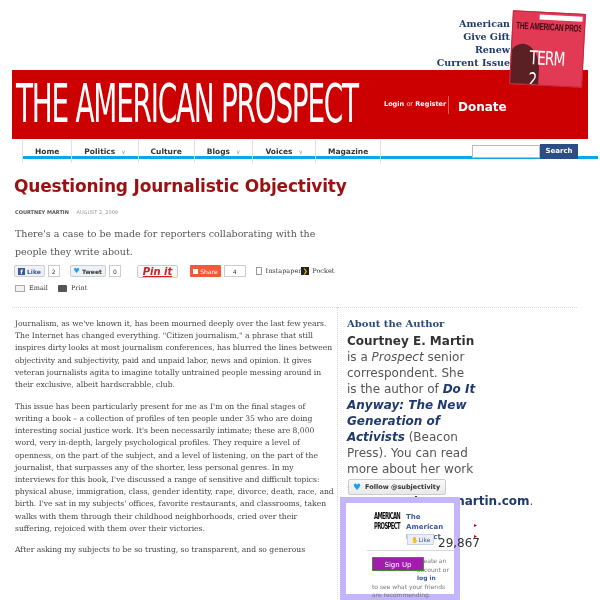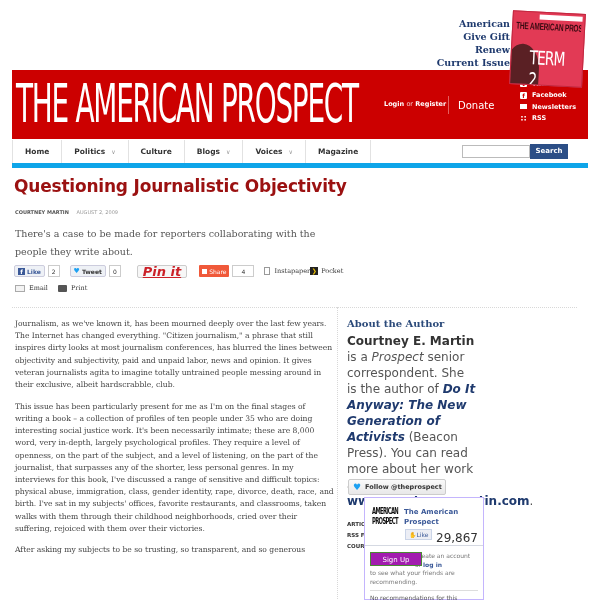--- a/index.html
+++ b/index.html
@@ -20,29 +20,29 @@
   .cover .face { position: absolute; bottom: -10px; left: -6px; width: 34px; height: 50px; border-radius: 50% 50% 0 0; background: #5a2024; }
 
   
   .masthead { position: absolute; top: 70px; left: 12px; width: 576px; height: 69px; background: #cc0000; z-index: 2; }
   .logo { position: absolute; top: 6px; left: 4px; width: 330px; font-family: "Liberation Sans Narrow","DejaVu Sans Condensed","Liberation Sans", sans-serif;
     font-size: 50px; line-height: 56px; color: #fff; letter-spacing: -2px; transform: scaleX(0.62); transform-origin: left top; white-space: nowrap; }
   .logo span { display: inline-block; transform: scaleY(1.05); }
   .acct { position: absolute; top: 30px; left: 372px; font-family: "DejaVu Sans", sans-serif; font-size: 6.5px; color: #fff; font-weight: bold; }
   .acct .or { font-weight: normal; color: #f3c8c8; }
   .acct-sep { position: absolute; top: 26px; left: 436px; width: 1px; height: 18px; background: #e46060; }
-  .donate { position: absolute; top: 30px; left: 446px; font-family: "DejaVu Sans", sans-serif; font-size: 10px; color: #fff; font-weight: normal; }
+  .donate { position: absolute; top: 30px; left: 446px; font-family: "DejaVu Sans", sans-serif; font-size: 12px; color: #fff; font-weight: bold; }
   .social { position: absolute; top: 8px; left: 508px; font-family: "DejaVu Sans", sans-serif; font-size: 6.5px; font-weight: bold; color: #fff; }
   .social li { list-style: none; height: 11.5px; display: flex; align-items: center; }
   .social .ic { width: 7px; height: 7px; background: #fff; color: #cc0000; font-size: 6px; line-height: 7px; text-align: center; margin-right: 5px; border-radius: 1px; font-weight: bold; }
   .social .ic.mail { height: 5px; border-radius: 0; }
   .social .ic.rss { background: transparent; color: #fff; font-size: 8px; }
 
   
-  .nav { position: absolute; top: 140px; left: 12px; width: 576px; height: 28px; border-bottom: 5px solid #0ea5e9; }
+  .nav { position: absolute; top: 140px; left: 22px; width: 576px; height: 19px; border-bottom: 3px solid #0ea5e9; }
   .nav ul { display: flex; height: 23px; }
   .nav li { list-style: none; height: 23px; border-left: 1px solid #e2e2e2; padding: 0 12px; display: flex; align-items: center;
     font-family: "DejaVu Sans", sans-serif; font-weight: bold; font-size: 7.5px; color: #333; }
   .nav li:last-child { border-right: 1px solid #e2e2e2; }
   .nav li .chev { font-weight: normal; color: #999; margin-left: 6px; font-size: 6px; }
   .search-input { position: absolute; top: 5px; left: 450px; width: 68px; height: 13px; border: 1px solid #bbb; background: #fff; }
   .search-btn { position: absolute; top: 4px; left: 518px; width: 38px; height: 15px; background: #2b4e86; color: #fff;
     font-family: "DejaVu Sans", sans-serif; font-weight: bold; font-size: 7px; border: none; text-align: center; line-height: 15px; }
 
   
@@ -53,21 +53,21 @@
   .byline .date { color: #999; }
   .dek { position: absolute; top: 225px; left: 15px; width: 320px; font-size: 9.5px; line-height: 18px; color: #555; }
 
   
   .share { position: absolute; top: 264px; left: 14px; height: 14px; display: flex; align-items: center; font-family: "DejaVu Sans", sans-serif; }
   .btn-mini { height: 12px; border: 1px solid #ccd; border-radius: 2px; background: #eef1f6; font-size: 6px; color: #3b5998; padding: 0 3px;
     display: flex; align-items: center; font-weight: bold; }
   .count { height: 12px; border: 1px solid #ccc; font-size: 6px; color: #333; padding: 0 3px; display: flex; align-items: center; margin-left: 3px; background: #fff; }
   .fb-sq { width: 7px; height: 7px; background: #3b5998; color: #fff; font-size: 6px; line-height: 7px; text-align: center; margin-right: 2px; }
   .tw-b { color: #1da1f2; margin-right: 2px; font-size: 7px; }
-  .pin { height: 13px; border: 1px solid #ccc; border-radius: 2px; background: #f7f7f7; color: #cb2027; font-size: 13px; font-weight: bold;
+  .pin { height: 13px; border: 1px solid #ccc; border-radius: 2px; background: #f7f7f7; color: #cb2027; font-size: 10px; font-weight: bold;
     padding: 0 5px; display: flex; align-items: center; font-style: italic; text-decoration: underline; }
   .sharebtn { height: 12px; background: #f0593a; color: #fff; font-size: 6px; padding: 0 3px; display: flex; align-items: center; border-radius: 1px; }
   .sharebtn .sq { width: 5px; height: 5px; background: #fff; margin-right: 2px; }
   .count.big { width: 22px; justify-content: center; }
   .textlink { font-family: "DejaVu Serif", serif; font-size: 6.5px; color: #333; display: flex; align-items: flex-end; }
   .doc-ic { width: 6px; height: 8px; border: 1px solid #999; margin-right: 4px; background: #fff; }
   .pocket-ic { width: 8px; height: 8px; background: #222; color: #f2c500; font-size: 6px; line-height: 8px; text-align: center; margin-right: 3px; }
   .util { position: absolute; top: 284px; left: 15px; display: flex; align-items: center; font-size: 6.5px; }
   .env-ic { width: 10px; height: 7px; border: 1px solid #aaa; background: #f3f3f3; margin-right: 4px; }
   .print-ic { width: 9px; height: 7px; background: #555; margin-right: 4px; border-radius: 1px; }
@@ -89,21 +89,21 @@
   .about-t .url { font-weight: bold; color: #1f3a6e; }
   .side-links { margin-top: 10px; font-size: 5.5px; font-weight: bold; color: #333; line-height: 11px; }
   .side-links div { display: flex; justify-content: space-between; }
   .side-links .arr { color: #cc0000; font-size: 6px; }
 
   .follow { position: absolute; top: 479px; left: 348px; width: 98px; height: 16px; border: 1px solid #ccc; border-radius: 2px;
     background: linear-gradient(#fafafa,#e8e8e8); font-family: "DejaVu Sans", sans-serif; font-weight: bold; font-size: 6.5px; color: #333;
     display: flex; align-items: center; padding-left: 4px; }
   .follow .bird { color: #1da1f2; font-size: 9px; margin-right: 4px; }
 
-  .fbbox { position: absolute; top: 497px; left: 364px; width: 120px; height: 103px; border: 1px solid #c4b5fd; background: #fff; font-family: "DejaVu Sans", sans-serif; }
+  .fbbox { position: absolute; top: 497px; left: 340px; width: 120px; height: 103px; border: 6px solid #c4b5fd; background: #fff; font-family: "DejaVu Sans", sans-serif; padding-left: 21px; }
   .fb-page { height: 48px; border-bottom: 1px solid #d5d9e2; position: relative; }
   .fb-logo { position: absolute; top: 8px; left: 7px; width: 28px; font-family: "Liberation Sans Narrow","DejaVu Sans Condensed", sans-serif; font-size: 9px;
     line-height: 10px; font-weight: bold; color: #111; letter-spacing: -1px; transform: scaleX(0.65); transform-origin: left; }
   .fb-name { position: absolute; top: 9px; left: 39px; font-size: 7px; font-weight: bold; color: #3b5998; line-height: 10px; }
   .fb-like { position: absolute; top: 31px; left: 40px; height: 11px; border: 1px solid #cad4e7; background: #eceef5; font-size: 6px; color: #3b5998;
     padding: 0 3px; display: flex; align-items: center; }
   .fb-count { position: absolute; top: 33px; left: 71px; font-size: 12px; color: #333; }
   .fb-rec { padding: 6px 5px 0 5px; position: relative; }
   .signup { position: absolute; top: 6px; left: 5px; height: 14px; width: 52px; background: #a21caf; color: #fff; font-size: 7px; font-weight: normal;
     text-align: center; line-height: 14px; border: 1px solid #4a8a33; }
@@ -131,38 +131,20 @@
 
 <div class="masthead">
   <div class="logo"><span>THE AMERICAN PROSPECT</span></div>
   <div class="acct">
     <span>Login</span>
     <span class="or">or</span>
     <span>Register</span>
   </div>
   <div class="acct-sep"></div>
   <div class="donate">Donate</div>
-  <ul class="social">
-    <li>
-        <span class="ic">t</span>
-        <span>Twitter</span>
-      </li>
-    <li>
-        <span class="ic">f</span>
-        <span>Facebook</span>
-      </li>
-    <li>
-        <span class="ic mail"></span>
-        <span>Newsletters</span>
-      </li>
-    <li>
-        <span class="ic rss">∷</span>
-        <span>RSS</span>
-      </li>
-  </ul>
 </div>
 
 <div class="nav">
   <ul>
     <li>
         <span>Home</span>
       </li>
     <li>
         <span>Politics</span>
         <span class="chev">∨</span>
@@ -249,21 +231,21 @@
       </div>
     <div>
         <span style="width:105px">RSS FEED OF ARTICLES BY COURTNEY MARTIN</span>
         <span class="arr">▸</span>
       </div>
   </div>
 </div>
 
 <div class="follow">
     <span class="bird">♥</span>
-    <span>Follow @theprospect</span>
+    <span>Follow @subjectivity</span>
   </div>
 
 <div class="fbbox">
   <div class="fb-page">
     <div class="fb-logo">AMERICAN PROSPECT</div>
     <div class="fb-name">The American Prospect</div>
     <div class="fb-like">
         <span>✋</span>
         <span>Like</span>
       </div>

